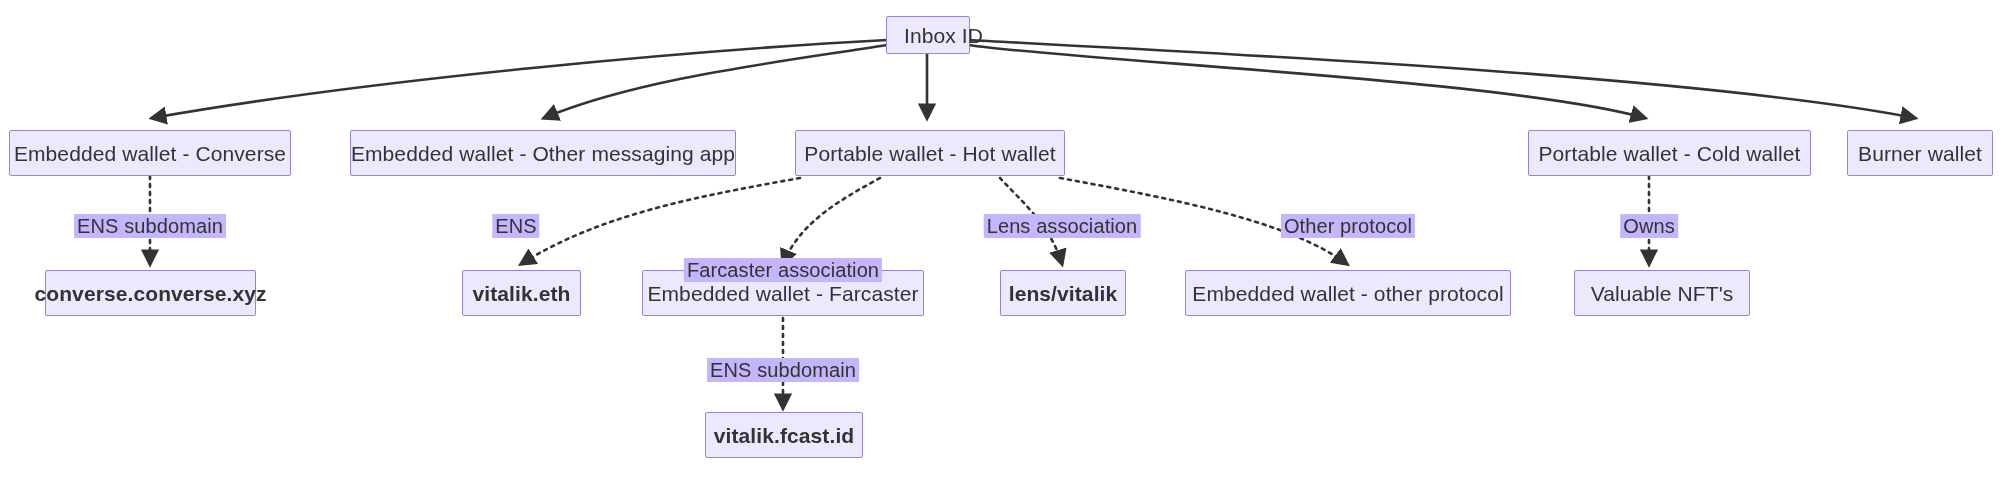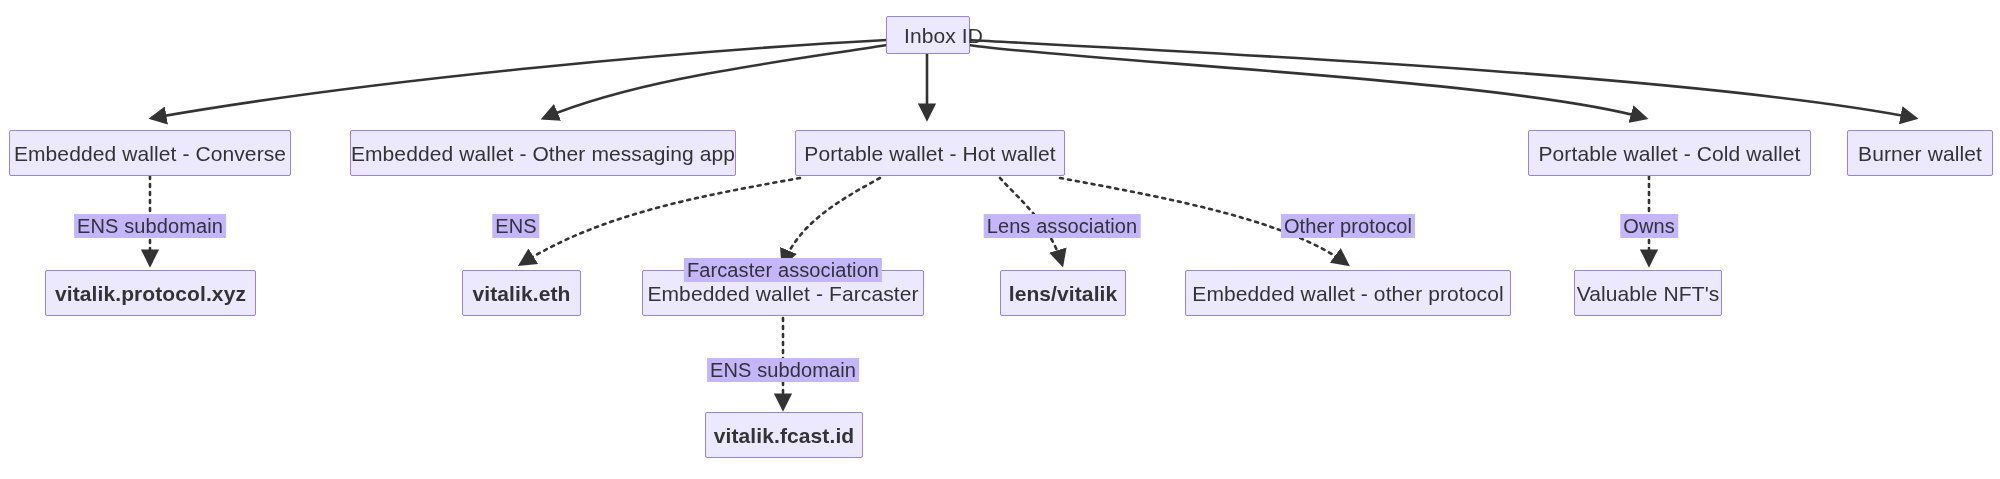--- a/index.html
+++ b/index.html
@@ -104,40 +104,40 @@
 
   <div class="node" style="left:1508px; top:130px; width:283px; height:46px;margin-left:20px;">
     <span>Portable wallet - Cold wallet</span>
   </div>
 
   <div class="node" style="left:1847px; top:130px; width:146px; height:46px;">
     <span>Burner wallet</span>
   </div>
 
   <div class="node bold" style="left:45px; top:270px; width:211px; height:46px;">
-    <span>vitalik.protocol.xyz</span>
+    <span>converse.converse.xyz</span>
   </div>
 
   <div class="node bold" style="left:462px; top:270px; width:119px; height:46px;">
     <span>vitalik.eth</span>
   </div>
 
   <div class="node bold" style="left:1000px; top:270px; width:126px; height:46px;">
     <span>lens/vitalik</span>
   </div>
 
   <div class="node" style="left:642px; top:270px; width:282px; height:46px;">
     <span>Embedded wallet - Farcaster</span>
   </div>
 
   <div class="node" style="left:1185px; top:270px; width:326px; height:46px;">
     <span>Embedded wallet - other protocol</span>
   </div>
 
-  <div class="node" style="left:1574px; top:270px; width:148px; height:46px;">
+  <div class="node" style="left:1574px; top:270px; width:176px; height:46px;">
     <span>Valuable NFT's</span>
   </div>
 
   <div class="node bold" style="left:705px; top:412px; width:158px; height:46px;text-align:right;">
     <span>vitalik.fcast.id</span>
   </div>
 
   <div class="edge-label" style="left:150px; top:226px;">ENS subdomain</div>
 
   <div class="edge-label" style="left:516px; top:226px;">ENS</div>

